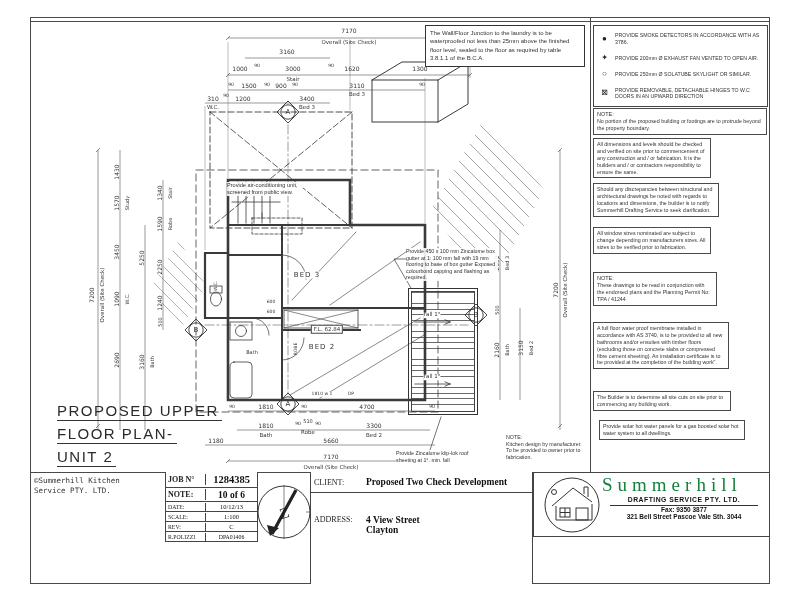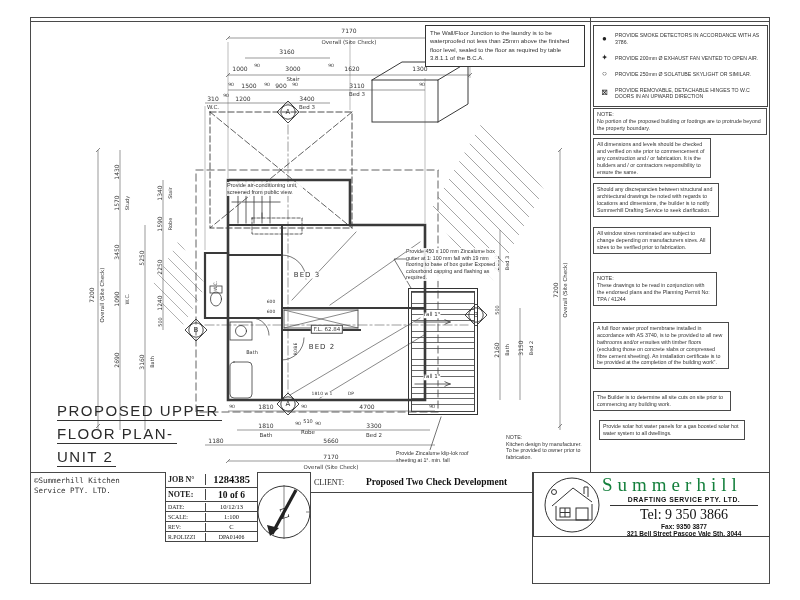--- a/index.html
+++ b/index.html
@@ -329,37 +329,43 @@
     <path d="M40,6 L16,50" stroke="#222" stroke-width="3.2"></path>
     <polygon points="14,52 23,44 11,41" fill="#222"></polygon>
     <text x="28" y="34" font-size="15" text-anchor="middle" fill="#222" font-family="Liberation Serif, serif" transform="rotate(-18 28 28)">Z</text>
   </svg>
 
   <div class="abs projtbl">
     <div class="pr">
       <span class="pll">CLIENT:</span>
       <span class="pv">Proposed Two Check Development</span>
     </div>
+    <div class="pr last">
+      <span class="pll">ADDRESS:</span>
+      <span class="pv">
+        <div>4 View Street</div>
+        <div>Clayton</div>
+      </span>
+    </div>
   </div>
 
   <div class="abs firm">
     <svg class="abs" style="left:7px;top:2px" width="62" height="60" viewBox="0 0 62 60">
       <circle cx="31" cy="30" r="27" stroke="#333" stroke-width="1" fill="none"></circle>
       <g stroke="#333" stroke-width="1" fill="none">
         <path d="M11,31 L32,13 L51,27"></path>
         <path d="M15,31 V45 H51 V29"></path>
         <rect x="35" y="33" width="12" height="12"></rect>
         <rect x="19" y="33" width="10" height="9"></rect>
         <path d="M24,33 V42 M19,37.5 H29"></path>
         <path d="M43,19 V12 H47 V22"></path>
         <circle cx="13" cy="17" r="2.5"></circle>
       </g>
     </svg>
     <div class="ftxt">
       <div class="fname">Summerhill</div>
       <div class="fsub">DRAFTING SERVICE PTY. LTD.</div>
-      <div class="ftel">Tel: 9 350 3866</div>
       <div class="ffax">Fax: 9350 3877</div>
       <div class="faddr">321 Bell Street   Pascoe Vale Sth. 3044</div>
     </div>
   </div>
 
 </div>
 
 </body></html>

